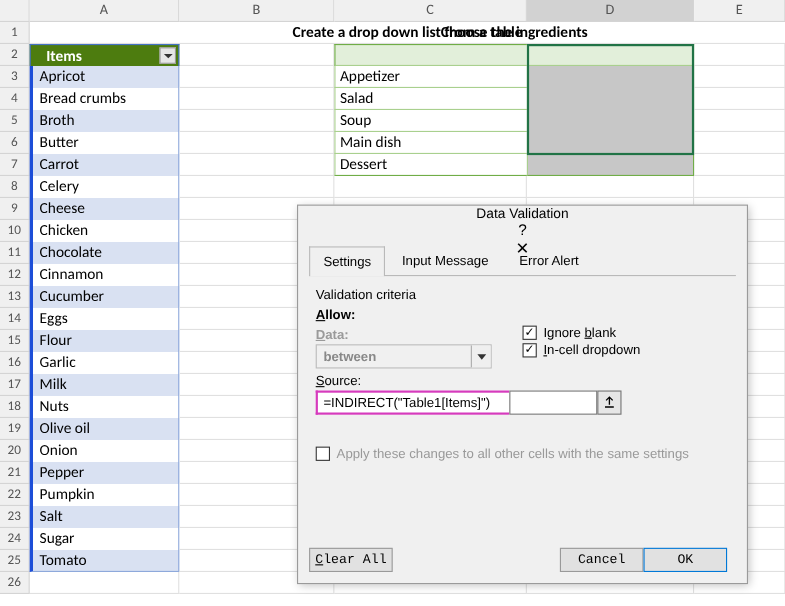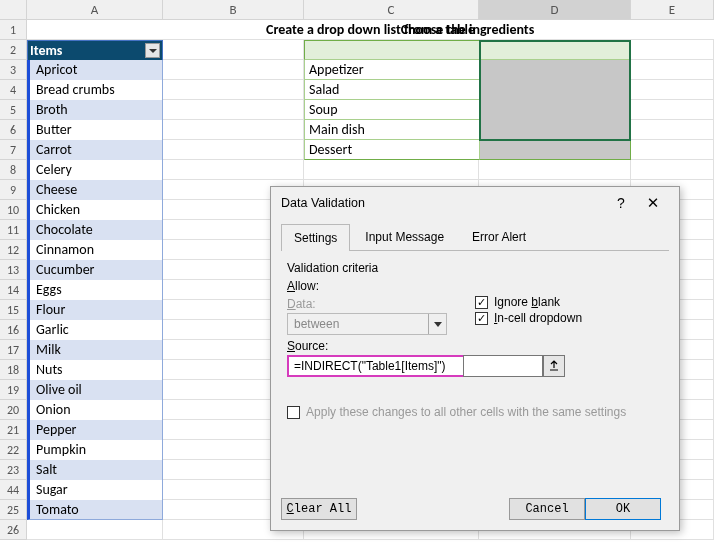--- a/index.html
+++ b/index.html
@@ -38,27 +38,27 @@
     white-space: nowrap;
     overflow: hidden;
   }
   .title-cell {
     font-weight: bold;
     text-align: center;
     border-bottom: 1px solid #e0e0e0;
     line-height: 20px;
   }
   .table-hdr {
-    background: #0c4a6e;
+    background: #4d7c0f;
     color: #fff;
     font-weight: bold;
     border-top: 1px solid #4472c4;
     border-left: 1px solid #4472c4;
     border-right: 1px solid #4472c4;
-    padding: 0 2px;
+    padding: 0 14px;
     line-height: 20px;
     position: relative;
   }
   .filter-btn {
     position: absolute;
     right: 2px; top: 2px;
     width: 15px; height: 15px;
     background: #e6e6e6;
     border: 1px solid #999;
   }
@@ -116,20 +116,21 @@
     border: 1px solid #9a9a9a;
     box-shadow: 2px 2px 8px rgba(0,0,0,.25);
     font-family: "Segoe UI", Tahoma, sans-serif;
     font-size: 12px;
   }
   .dlg-title {
     display: flex;
     align-items: center;
     height: 32px;
     padding: 0 10px;
+    flex-direction: column;
   }
   .dlg-title .t { flex: 1; font-size: 12.5px; }
   .dlg-title .ico { width: 32px; text-align: center; font-size: 14px; color: #000; cursor: pointer; }
   .dlg-title .close-x { font-size: 15px; }
   .tabs {
     display: flex;
     margin: 4px 10px 0 10px;
     border-bottom: 1px solid #b9b9b9;
   }
   .tab {
@@ -141,21 +142,21 @@
   }
   .tab.active {
     background: #f0f0f0;
     border-color: #b9b9b9;
     position: relative;
     top: 1px;
   }
   .dlg-body { padding: 10px 16px; }
   .dlg-body .group-title { margin-bottom: 0; }
   .row-flex { display: flex; gap: 18px; }
-  .col-left { width: 170px; }
+  .col-left { width: 170px; font-weight: bold; }
   .label { margin: 4px 0 2px 0; }
   .label.disabled { color: #9a9a9a; }
   .underline-letter { text-decoration: underline; }
   .combo {
     display: flex;
     width: 160px;
     background: #fff;
     border: 1px solid #767676;
     height: 22px;
   }
@@ -360,21 +361,21 @@
     <div class="cell"></div>
     <div class="cell"></div>
     <div class="cell"></div>
     <div class="cell"></div>
     <div class="rowhdr">23</div>
     <div class="table-cell band-odd">Salt</div>
     <div class="cell"></div>
     <div class="cell"></div>
     <div class="cell"></div>
     <div class="cell"></div>
-    <div class="rowhdr">44</div>
+    <div class="rowhdr">24</div>
     <div class="table-cell band-even">Sugar</div>
     <div class="cell"></div>
     <div class="cell"></div>
     <div class="cell"></div>
     <div class="cell"></div>
     <div class="rowhdr">25</div>
     <div class="table-cell band-odd table-last">Tomato</div>
     <div class="cell"></div>
     <div class="cell"></div>
     <div class="cell"></div>

